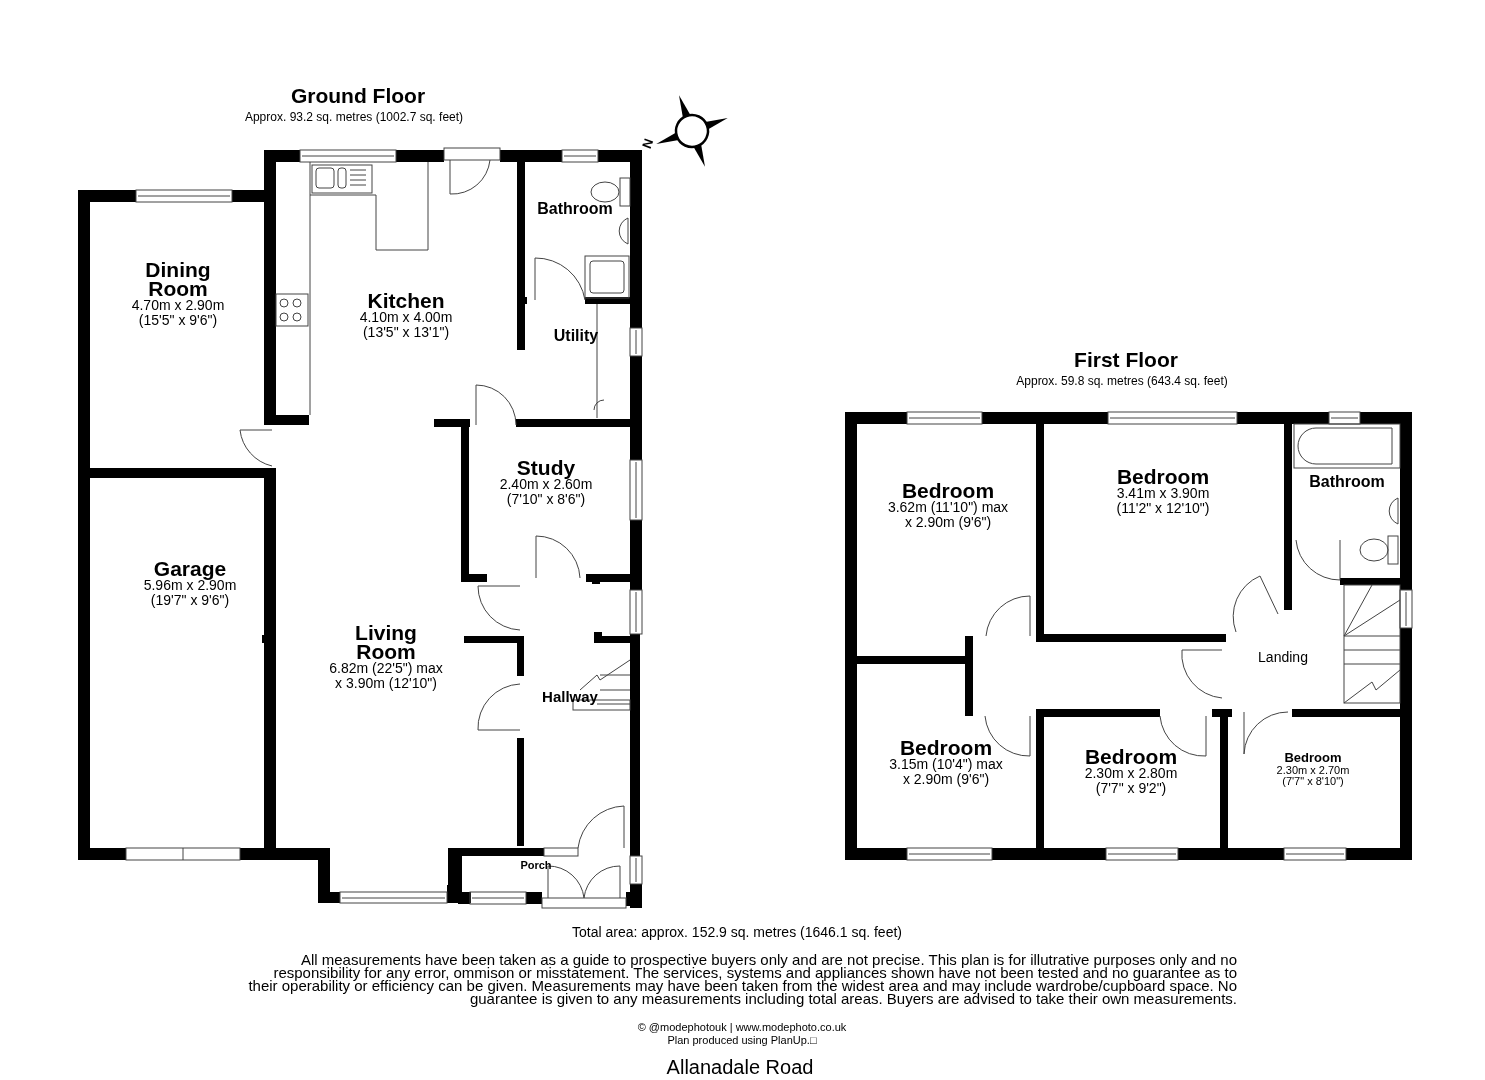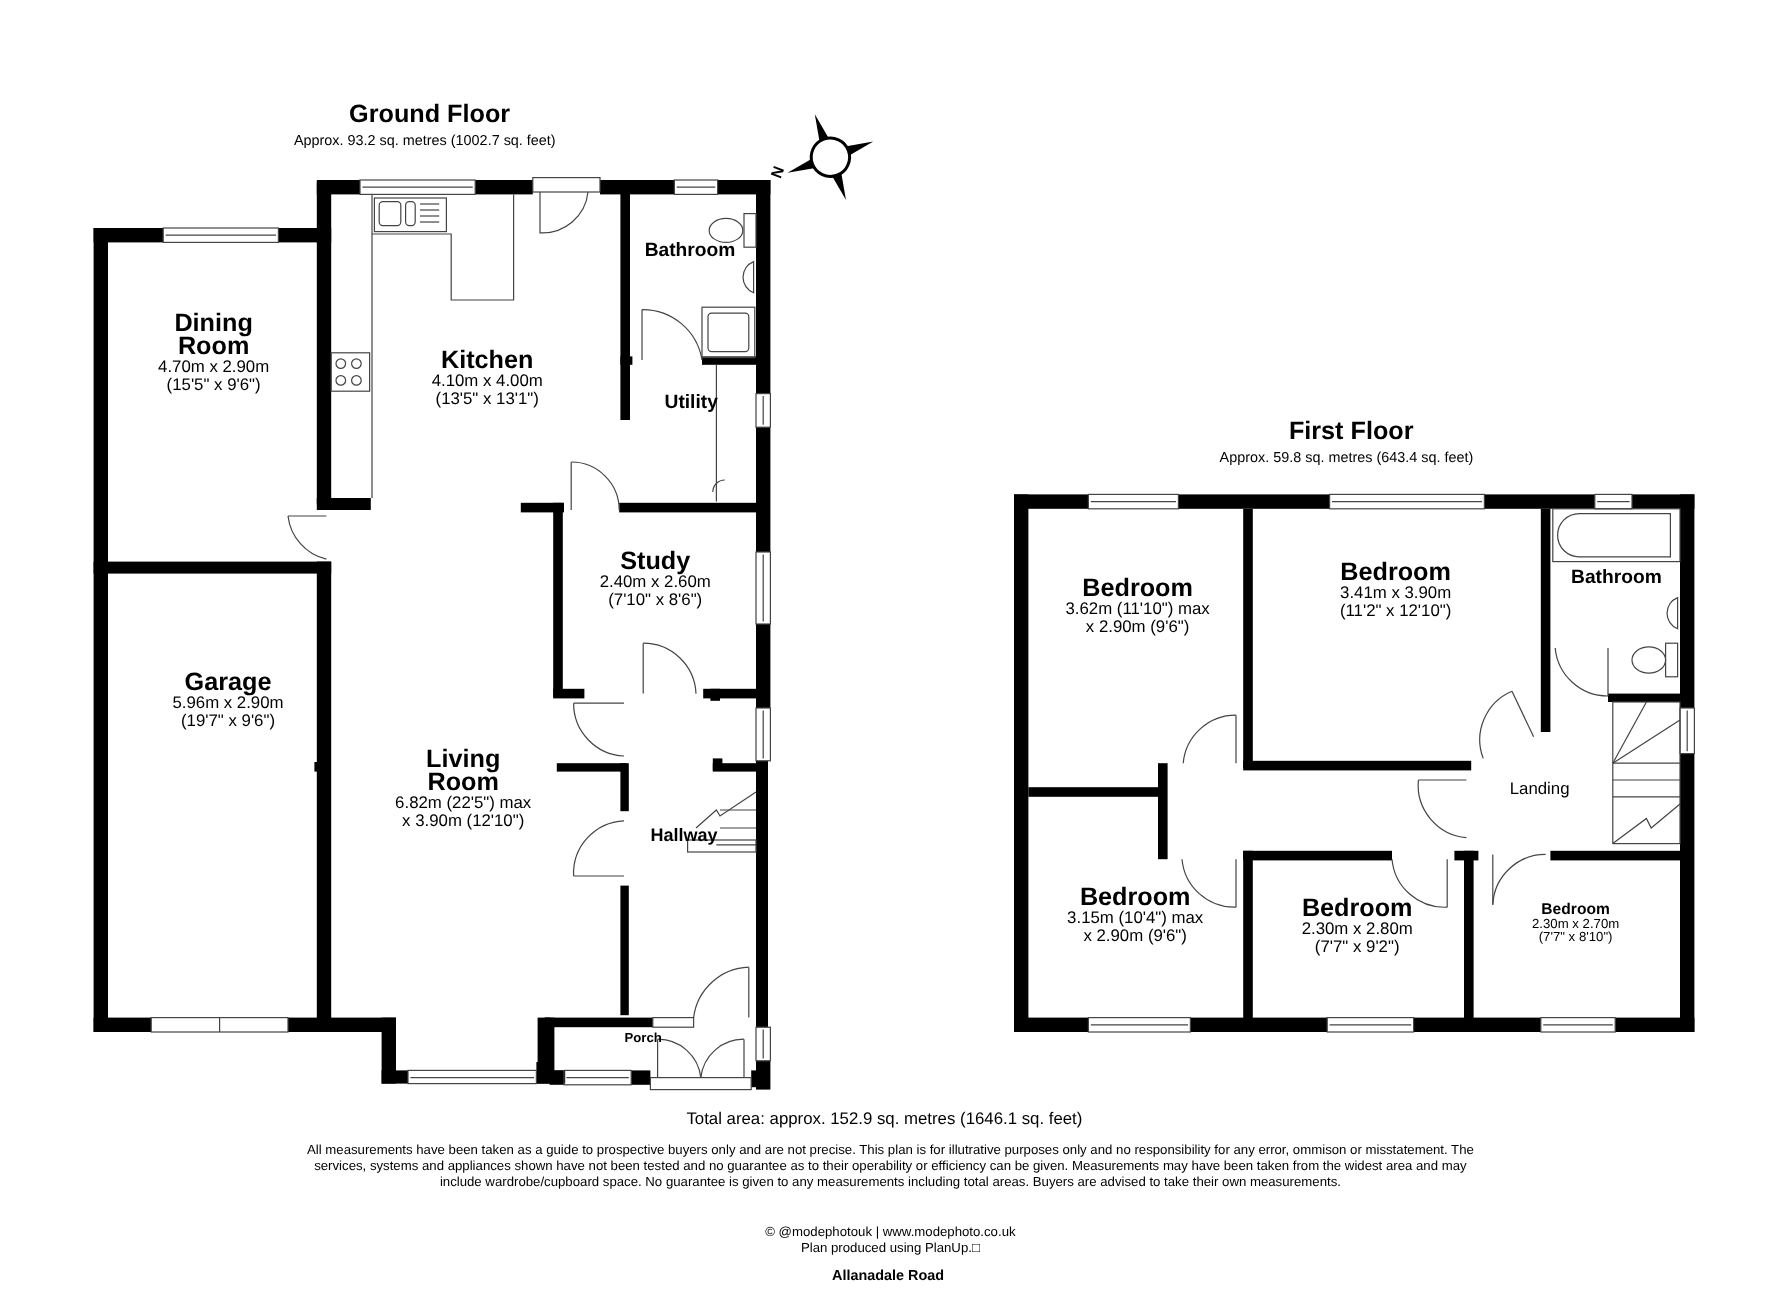--- a/index.html
+++ b/index.html
@@ -9,23 +9,23 @@
   .floor-title { font-weight: bold; font-size: 21px; white-space: nowrap; }
   .floor-sub { font-size: 12px; white-space: nowrap; }
   .room-name { font-weight: bold; font-size: 21px; line-height: 19px; }
   .room-dim { font-size: 14px; line-height: 15px; }
   .room-small { font-weight: bold; font-size: 16px; }
   .room-name-sm { font-weight: bold; font-size: 13px; line-height: 14px; }
   .room-dim-sm { font-size: 11px; line-height: 11px; }
   .room-label { transform: translateX(-50%); white-space: nowrap; text-align: center; }
   svg { position: absolute; left: 0; top: 0; }
   .total { font-size: 14px; white-space: nowrap; }
-  .disclaimer { font-size: 11px; line-height: 13px; text-align: center; width: 990px; }
+  .disclaimer { font-size: 15px; line-height: 13px; text-align: right; width: 990px; }
   .credit { font-size: 11px; line-height: 13px; text-align: center; white-space: nowrap; }
-  .property { font-weight: bold; font-size: 12px; white-space: nowrap; }
+  .property { font-weight: normal; font-size: 20px; white-space: nowrap; }
 </style>
 </head>
 <body>
 
 <svg width="1485" height="1080" viewBox="0 0 1485 1080">
 
   <g fill="#000">
 
     <rect x="78" y="190" width="12" height="670"></rect>
 

